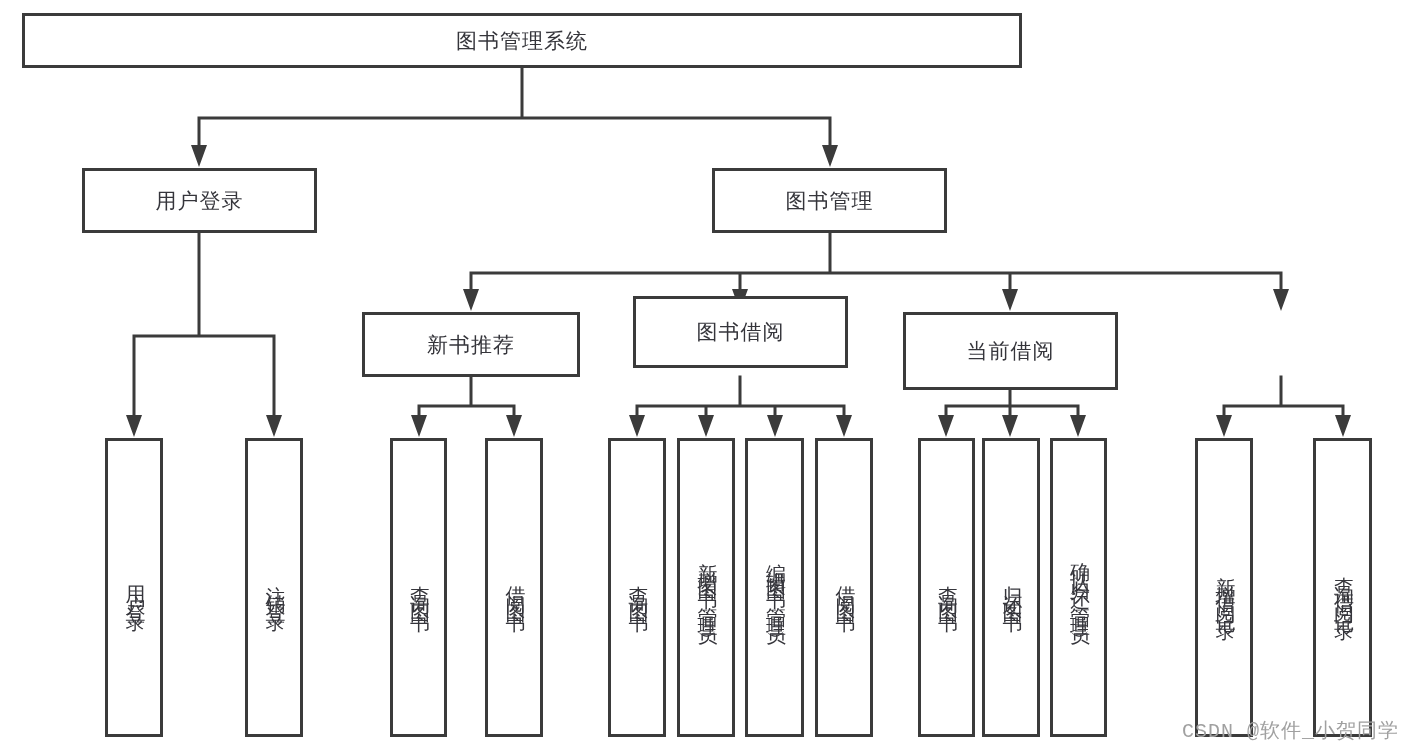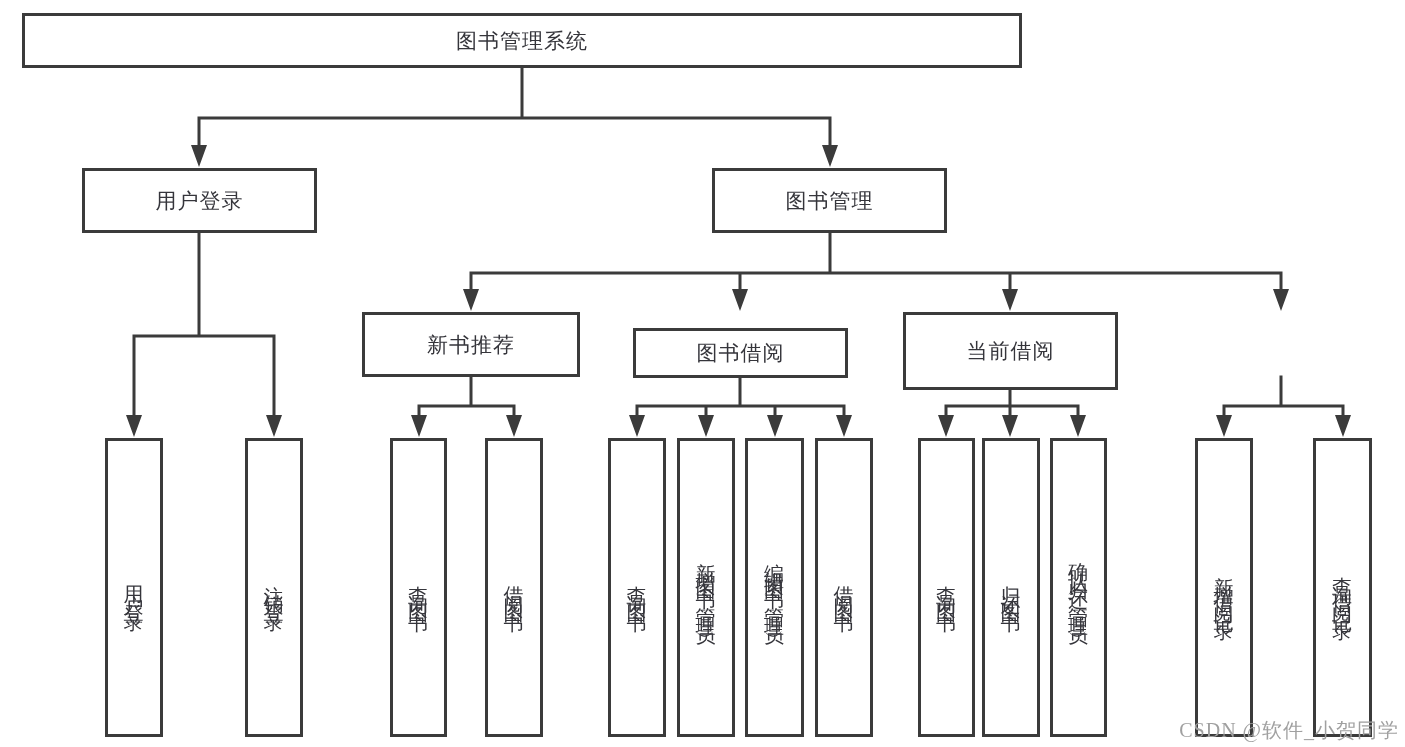--- a/index.html
+++ b/index.html
@@ -1,18 +1,18 @@
 <!DOCTYPE html>
 <html><head>
 <meta charset="utf-8">
 <style>
   html,body{margin:0;padding:0;background:#ffffff;}
   #canvas{
     position:relative;width:1405px;height:747px;background:#ffffff;
-    font-family:Liberation Serif, serif;
+    font-family:Liberation Mono, monospace;
     color:#35353b;overflow:hidden;
   }
   #edges{position:absolute;left:0;top:0;width:1405px;height:747px;}
   .hbox{
     position:absolute;box-sizing:border-box;background:#ffffff;
     border:3px solid #3b3b3b;display:flex;align-items:center;justify-content:center;
     font-size:21px;letter-spacing:1px;white-space:nowrap;
   }
   .vbox{
     position:absolute;box-sizing:border-box;background:#ffffff;
@@ -51,21 +51,21 @@
       <path d="M1224,437 l-8,-22 h16 z M1343,437 l-8,-22 h16 z"></path>
     </g>
   </svg>
 
   <div class="hbox" style="left:22px;top:13px;width:1000px;height:55px;">图书管理系统</div>
 
   <div class="hbox" style="left:82px;top:168px;width:235px;height:65px;">用户登录</div>
   <div class="hbox" style="left:712px;top:168px;width:235px;height:65px;">图书管理</div>
 
   <div class="hbox" style="left:362px;top:312px;width:218px;height:65px;">新书推荐</div>
-  <div class="hbox" style="left:633px;top:328px;width:215px;height:50px;">图书借阅</div>
+  <div class="hbox" style="left:633px;top:296px;width:215px;height:72px;">图书借阅</div>
   <div class="hbox" style="left:903px;top:312px;width:215px;height:78px;">当前借阅</div>
 
   <div class="vbox" style="left:105px;width:58px;">用户登录</div>
   <div class="vbox" style="left:245px;width:58px;">注销登录</div>
 
   <div class="vbox" style="left:390px;width:57px;">查询图书</div>
   <div class="vbox" style="left:485px;width:58px;">借阅图书</div>
 
   <div class="vbox" style="left:608px;width:58px;">查询图书</div>
   <div class="vbox" style="left:677px;width:58px;">新增图书（管理员）</div>

